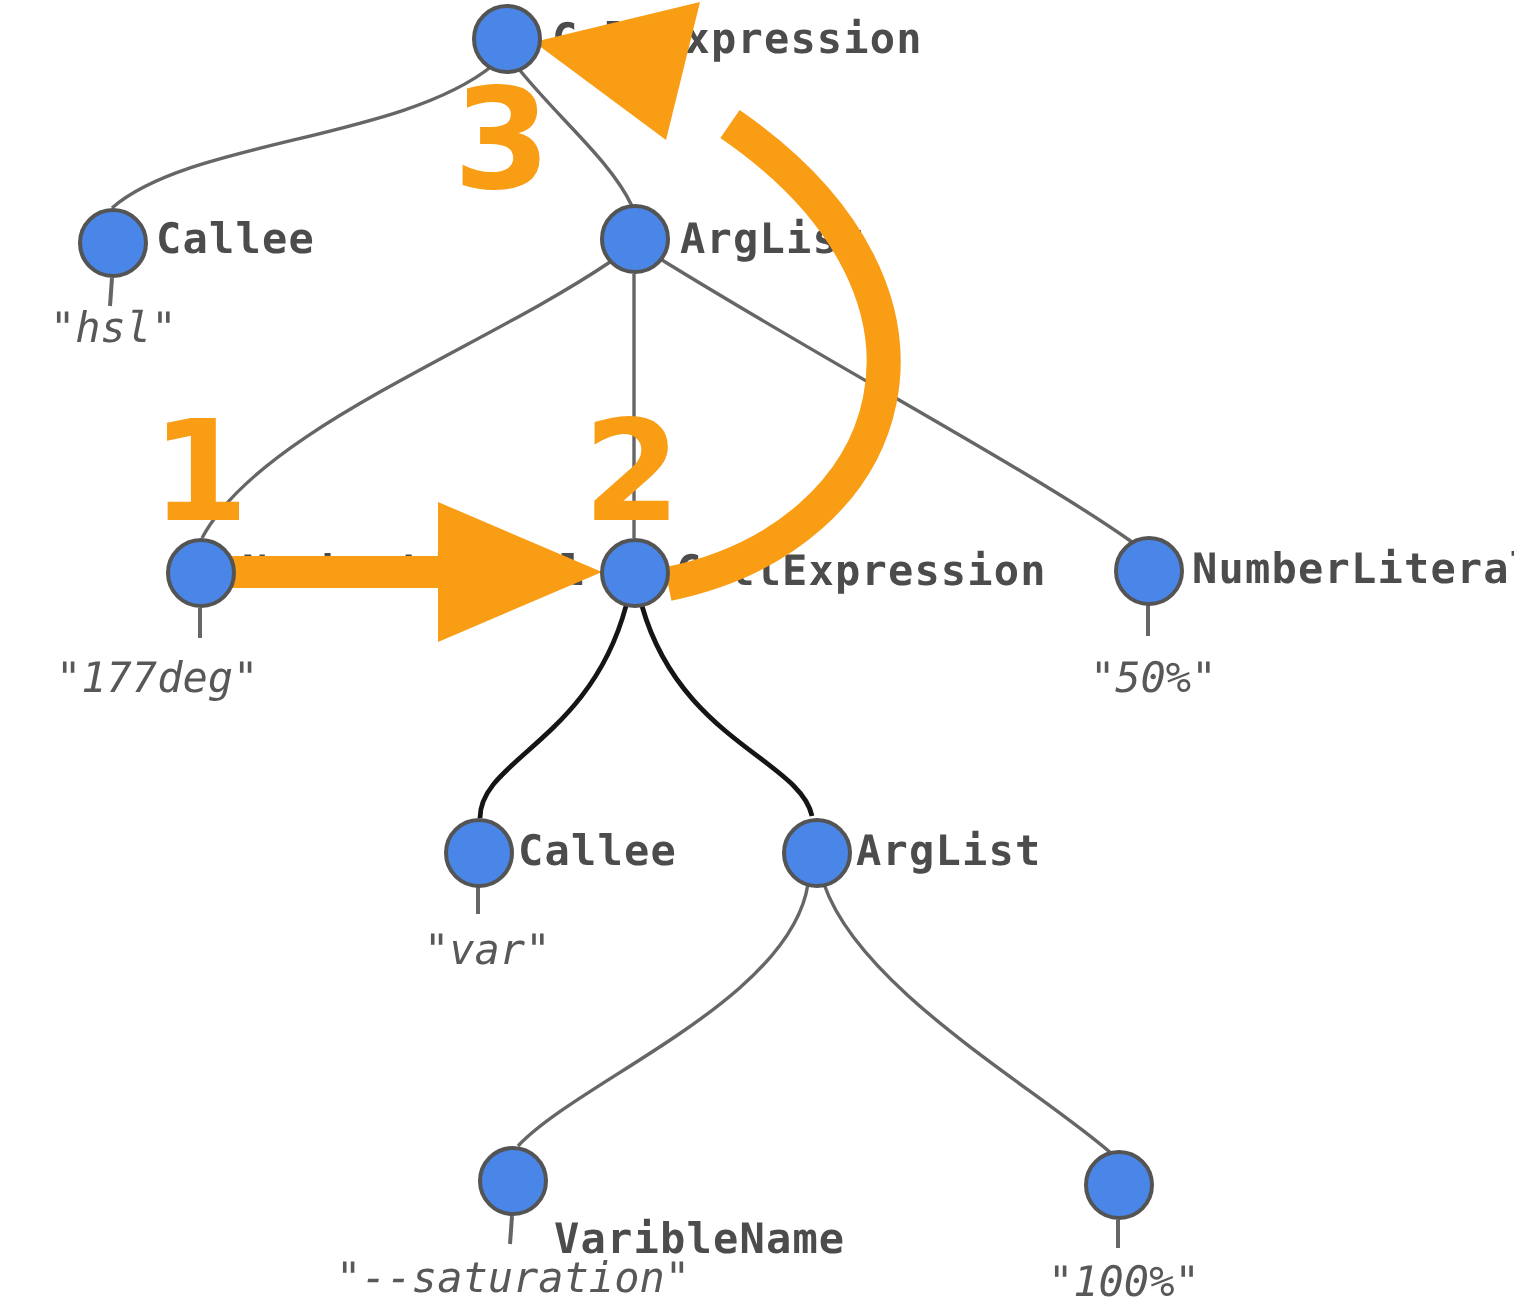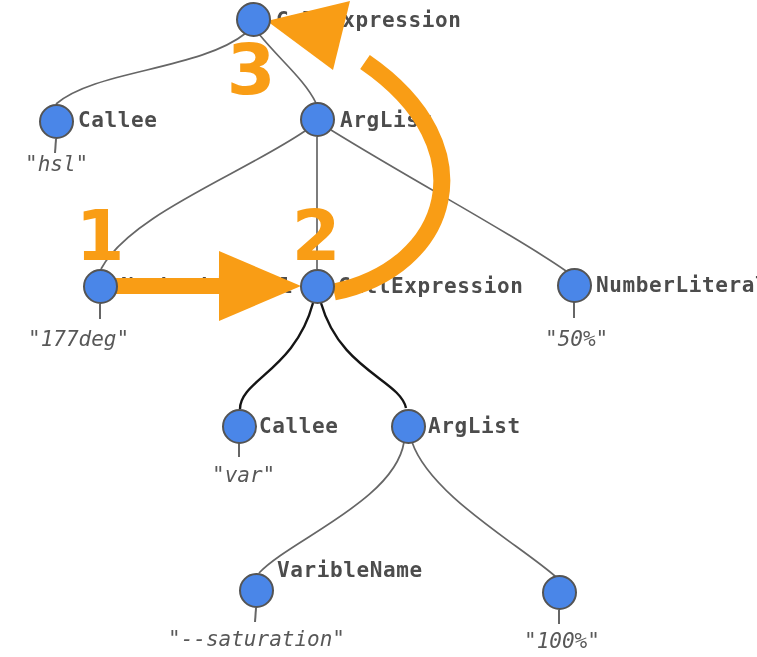--- a/index.html
+++ b/index.html
@@ -83,21 +83,21 @@
   </svg>
 
   <div class="node-label" style="left:276px;top:20px;">CallExpression</div>
   <div class="node-label" style="left:78px;top:120px;">Callee</div>
   <div class="node-label" style="left:340px;top:120px;">ArgList</div>
   <div class="node-label" style="left:121px;top:286px;">NumberLiteral</div>
   <div class="node-label" style="left:338px;top:286px;">CallExpression</div>
   <div class="node-label" style="left:596px;top:285px;">NumberLiteral</div>
   <div class="node-label" style="left:259px;top:426px;">Callee</div>
   <div class="node-label" style="left:428px;top:426px;">ArgList</div>
-  <div class="node-label" style="left:277px;top:570px;text-align:center;">VaribleName</div>
+  <div class="node-label" style="left:277px;top:620px;text-align:center;">VaribleName</div>
 
   <div class="leaf-value" style="left:25px;top:154px;">"hsl"</div>
   <div class="leaf-value" style="left:28px;top:329px;">"177deg"</div>
   <div class="leaf-value" style="left:545px;top:329px;">"50%"</div>
   <div class="leaf-value" style="left:212px;top:465px;">"var"</div>
   <div class="leaf-value" style="left:168px;top:629px;">"--saturation"</div>
   <div class="leaf-value" style="left:524px;top:631px;">"100%"</div>
 
   <svg class="layer arrows-layer" viewBox="0 0 757 657">
     <g fill="#F99D15" stroke="none">

